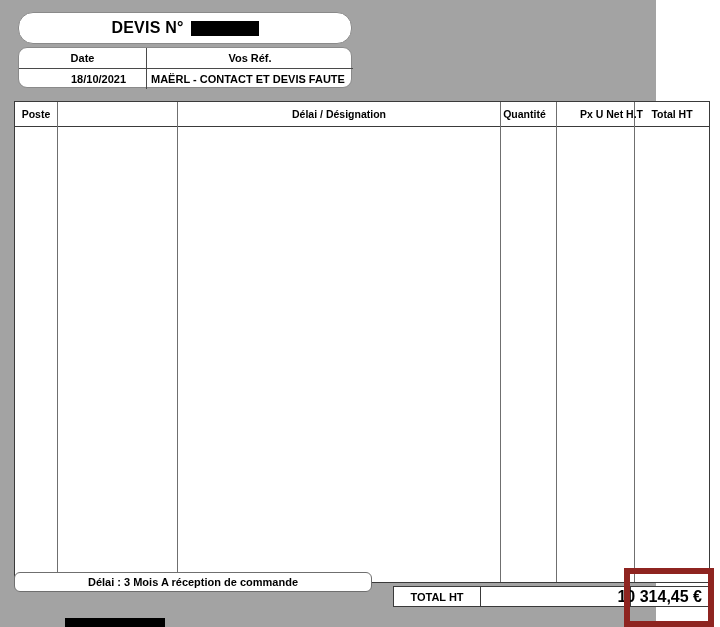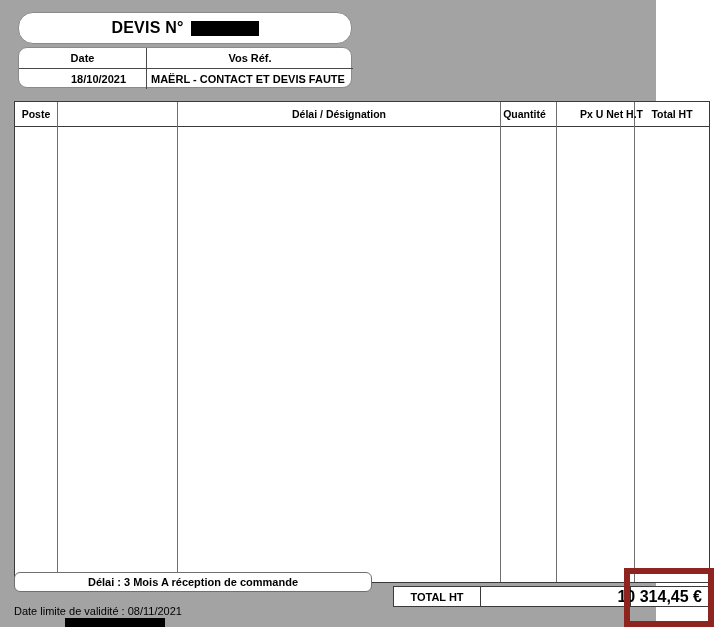--- a/index.html
+++ b/index.html
@@ -293,21 +293,20 @@
     <div class="th c2">Délai / Désignation</div>
     <div class="th c3">Quantité</div>
     <div class="th c4">Px U Net H.T</div>
     <div class="th c5">Total HT</div>
 
     <div class="table-body"></div>
   </div>
 
   <div class="delai-pill">Délai : 3 Mois A réception de commande</div>
 
-  <div class="validity">Date limite de validité : 08/11/2021</div>
   <div class="redact-bottom"></div>
 
   <div class="total-box">
     <div class="total-sep1"></div>
     <div class="total-sep2"></div>
     <div class="total-label">TOTAL HT</div>
     <div class="total-mid"></div>
     <div class="total-value">10 314,45 €</div>
   </div>
 

